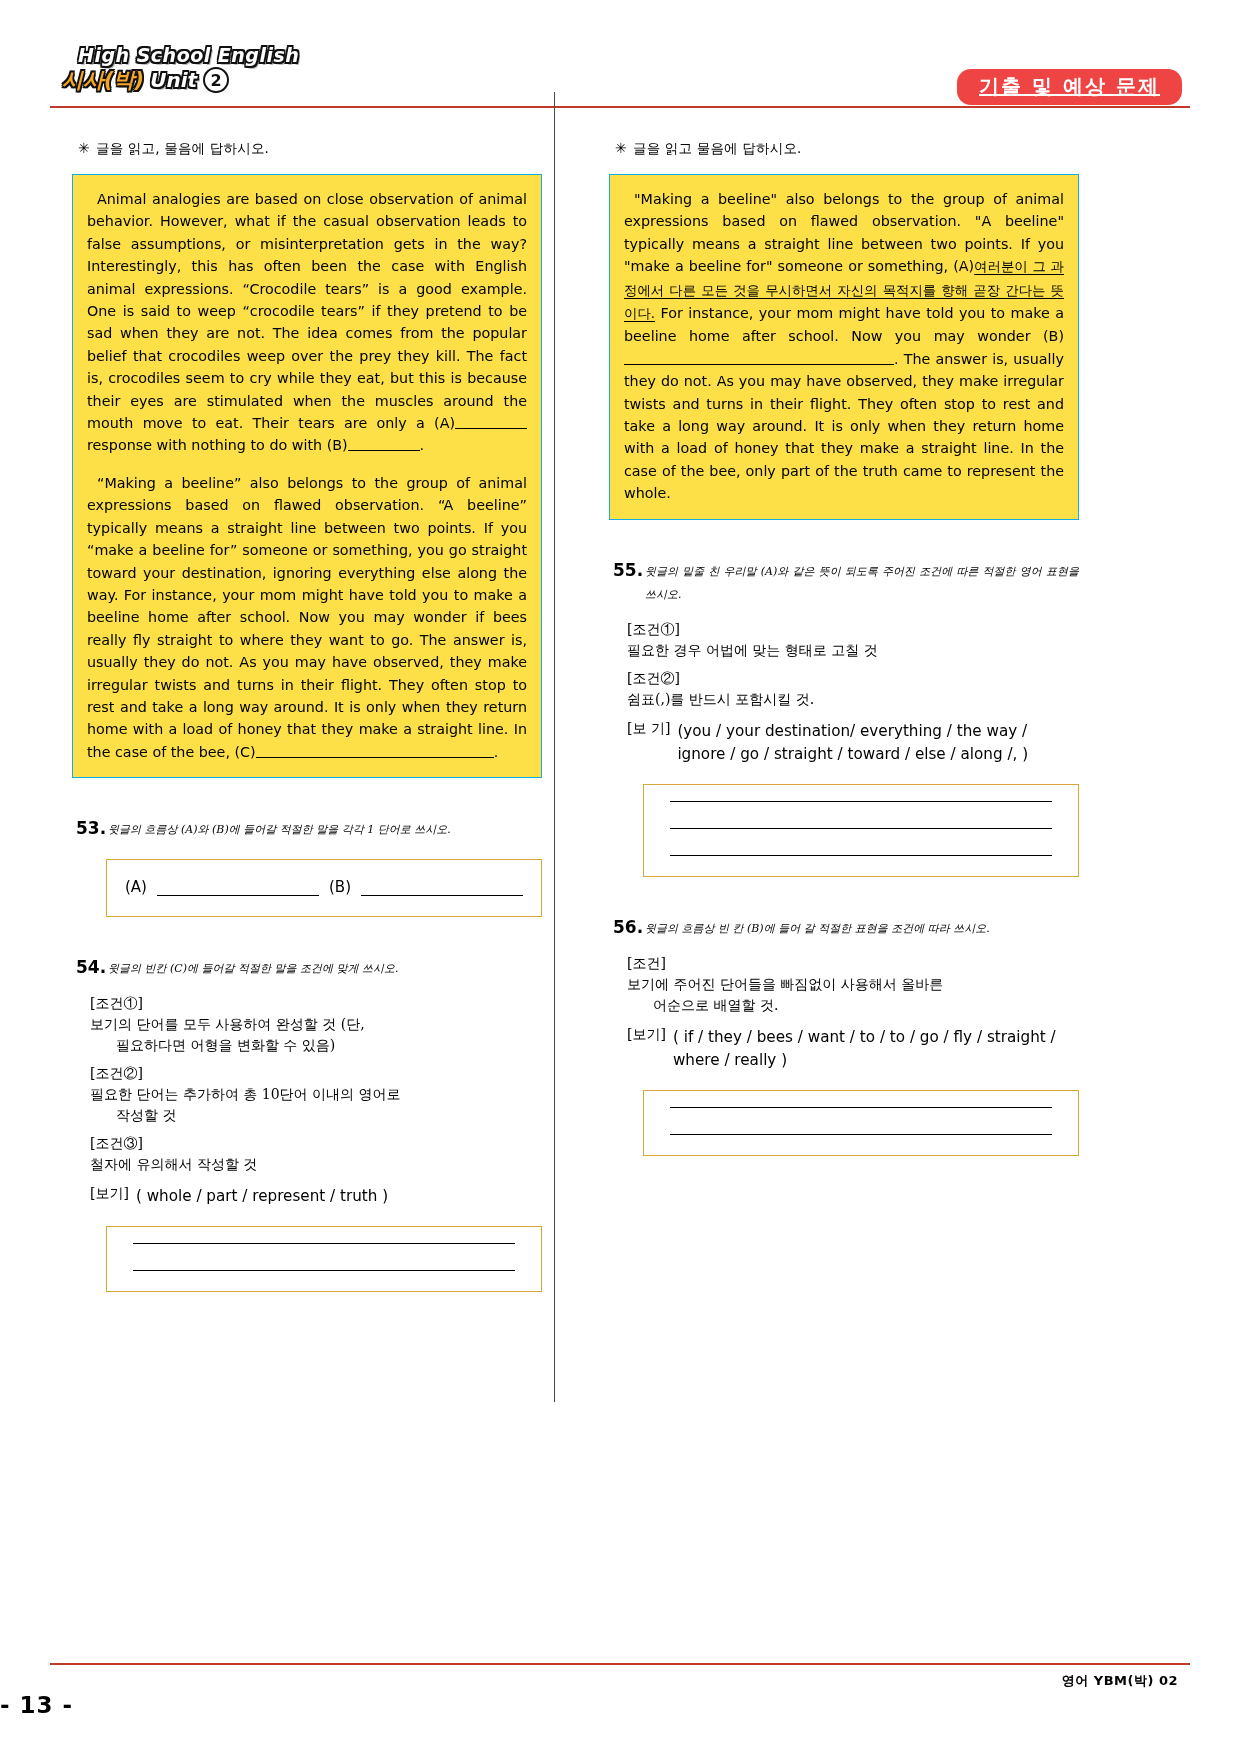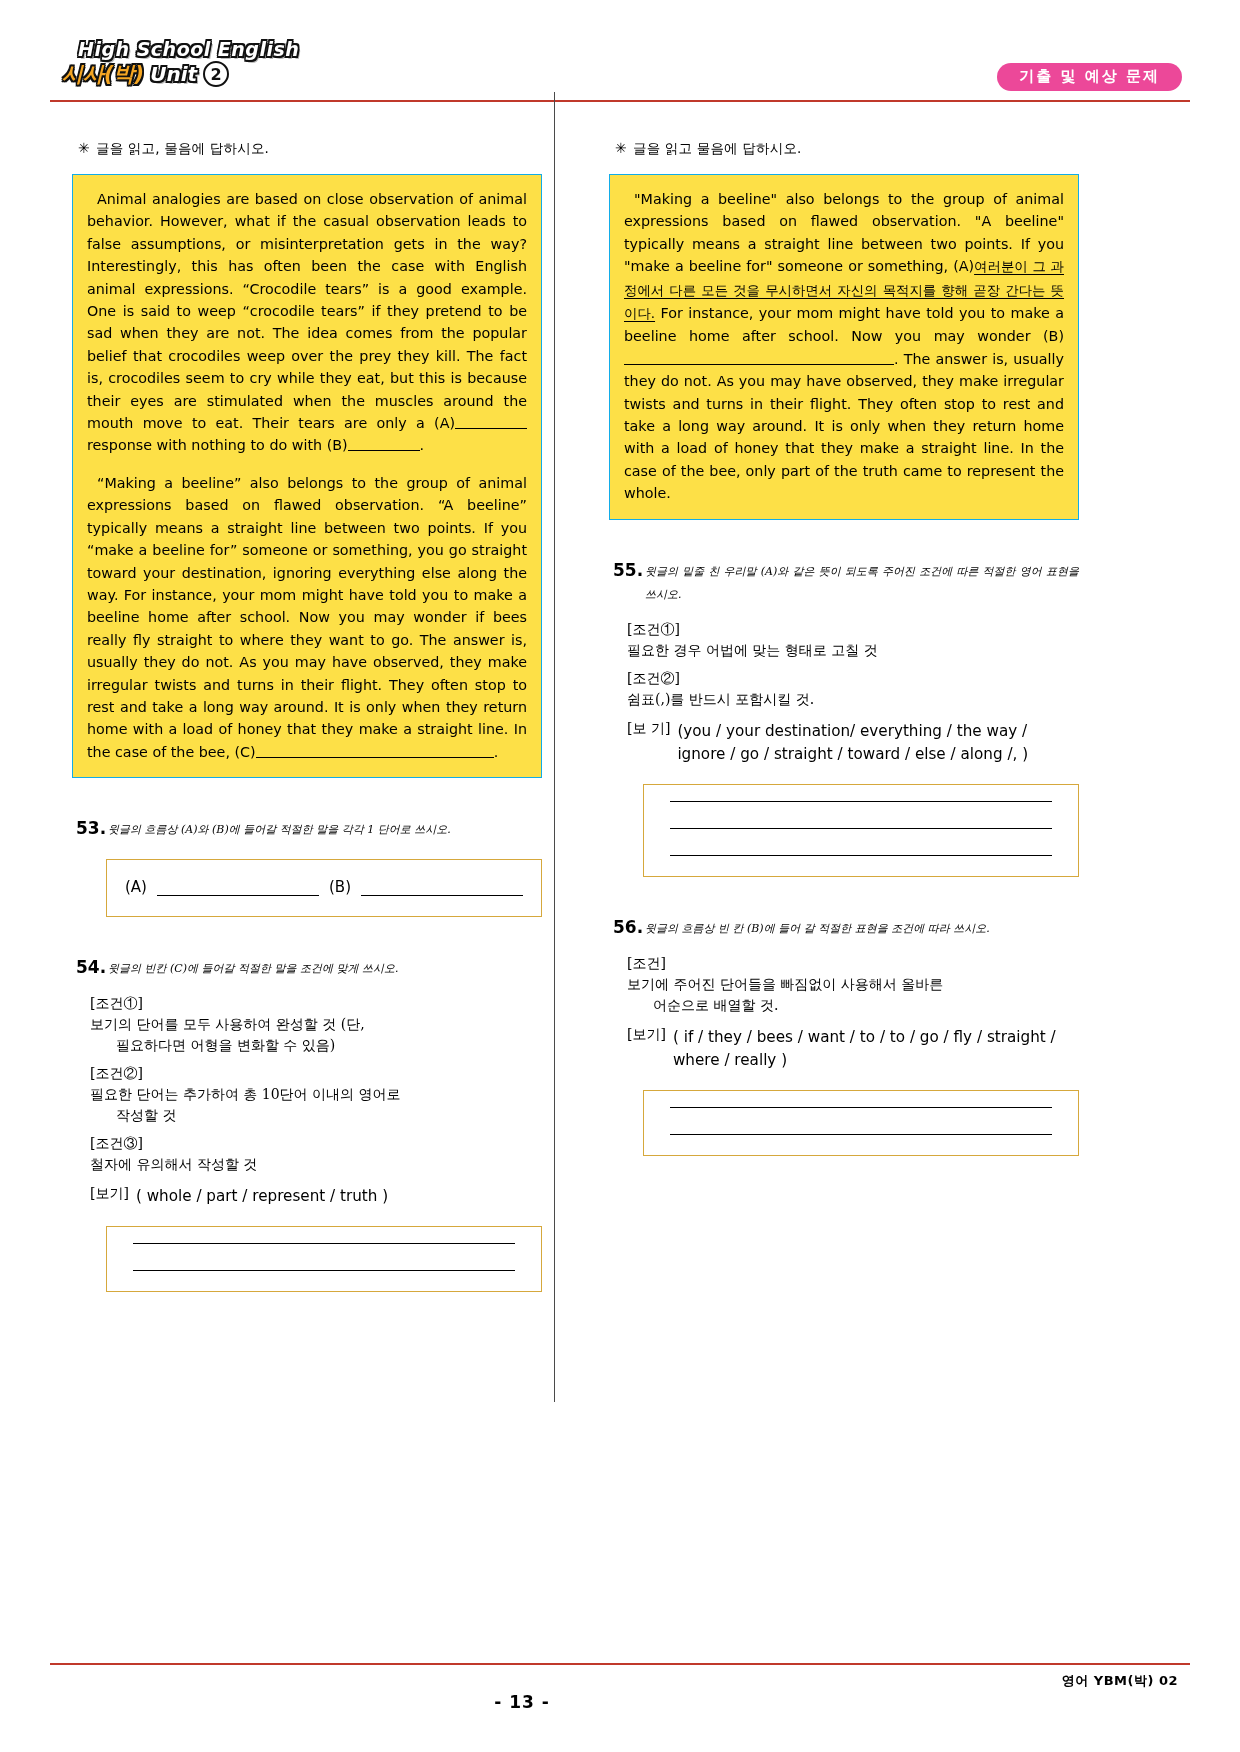--- a/index.html
+++ b/index.html
@@ -8,21 +8,21 @@
     width:1240px; height:1752px;
     background:#ffffff;
     font-family:"Liberation Sans","DejaVu Sans",sans-serif;
     color:#000;
     position:relative;
     overflow:hidden;
   }
 
   
   .header {
-    position:absolute; left:0; top:12px; width:1240px; height:92px;
+    position:absolute; left:0; top:18px; width:1240px; height:92px;
   }
   .logo-wrap {
     position:absolute; left:62px; top:26px; width:320px; height:54px;
   }
   .logo-line1 {
     font-family:"DejaVu Sans",sans-serif;
     font-size:19px; font-weight:bold; font-style:italic;
     letter-spacing:0.5px;
     color:#ffffff;
     -webkit-text-stroke:0px;
@@ -63,27 +63,28 @@
        2.5px 2.5px 0 #bbb;
   }
   .logo-num {
     width:26px; height:26px; border:2.2px solid #111; border-radius:50%;
     display:inline-flex; align-items:center; justify-content:center;
     font-family:"DejaVu Sans",sans-serif;
     font-size:16px; font-weight:bold; color:#111; background:#fff;
   }
   .header-badge {
     position:absolute; right:58px; top:51px;
-    background:#ec4899; color:#fff;
+    background:#ef4444; color:#fff;
     border-radius:14px;
     padding:4px 22px 5px 22px;
     font-family:"DejaVu Sans",sans-serif;
-    font-size:15px; font-weight:bold;
+    font-size:20px; font-weight:bold;
     letter-spacing:2px;
     white-space:nowrap;
+    text-decoration:underline;
   }
   .header-rule {
     position:absolute; left:50px; right:50px; top:88px;
     height:2px; background:#C0392B;
   }
 
   
   .col-divider {
     position:absolute; left:554px; top:92px; width:1px; height:1310px;
     background:#4a4a4a;
@@ -192,23 +193,22 @@
   .ab-inline .lbl { flex:0 0 auto; }
   .ab-inline .rule { flex:1 1 auto; border-bottom:1.4px solid #000; height:14px; }
 
   
   .footer-rule {
     position:absolute; left:50px; right:50px; top:1663px;
     height:2px; background:#C0392B;
   }
   .footer-page {
     position:absolute; left:0; width:1044px; top:1692px;
-    text-align:center;
-    font-family:"DejaVu Sans",sans-serif;
-    font-size:17px; font-weight:bold; letter-spacing:1px;
+    font-family:"DejaVu Sans",sans-serif;
+    font-size:23px; font-weight:bold; letter-spacing:1px;
   }
   .footer-right {
     position:absolute; right:62px; top:1672px;
     font-family:"DejaVu Sans",sans-serif;
     font-size:13px; font-weight:bold; letter-spacing:0.5px;
   }
 </style>
 </head>
 <body>
 

